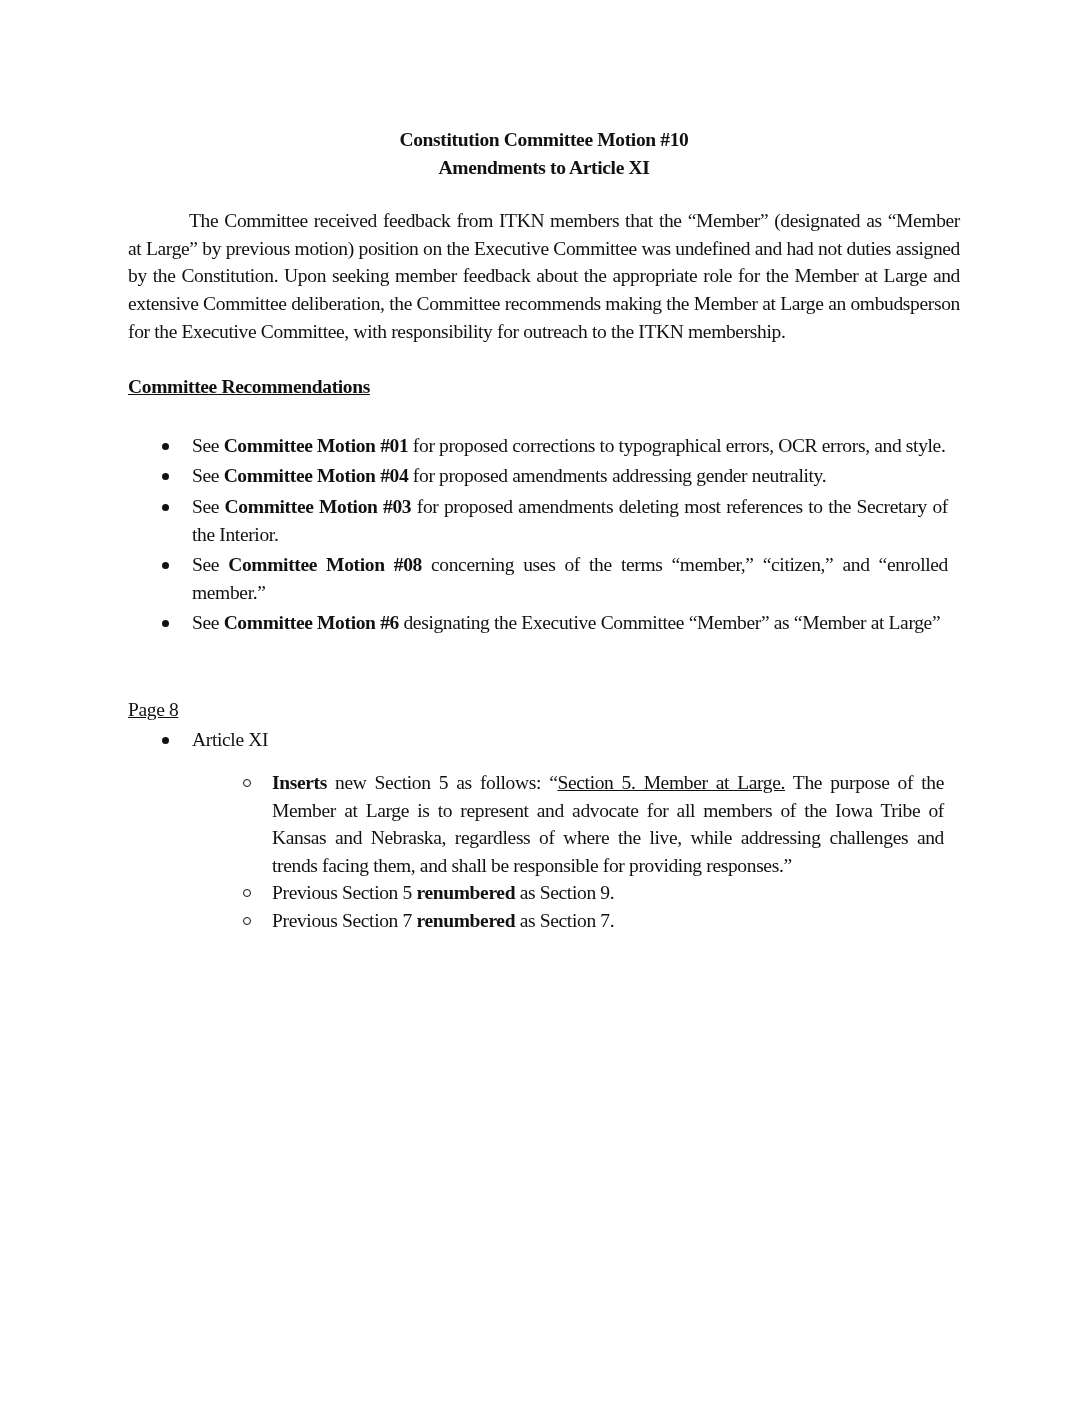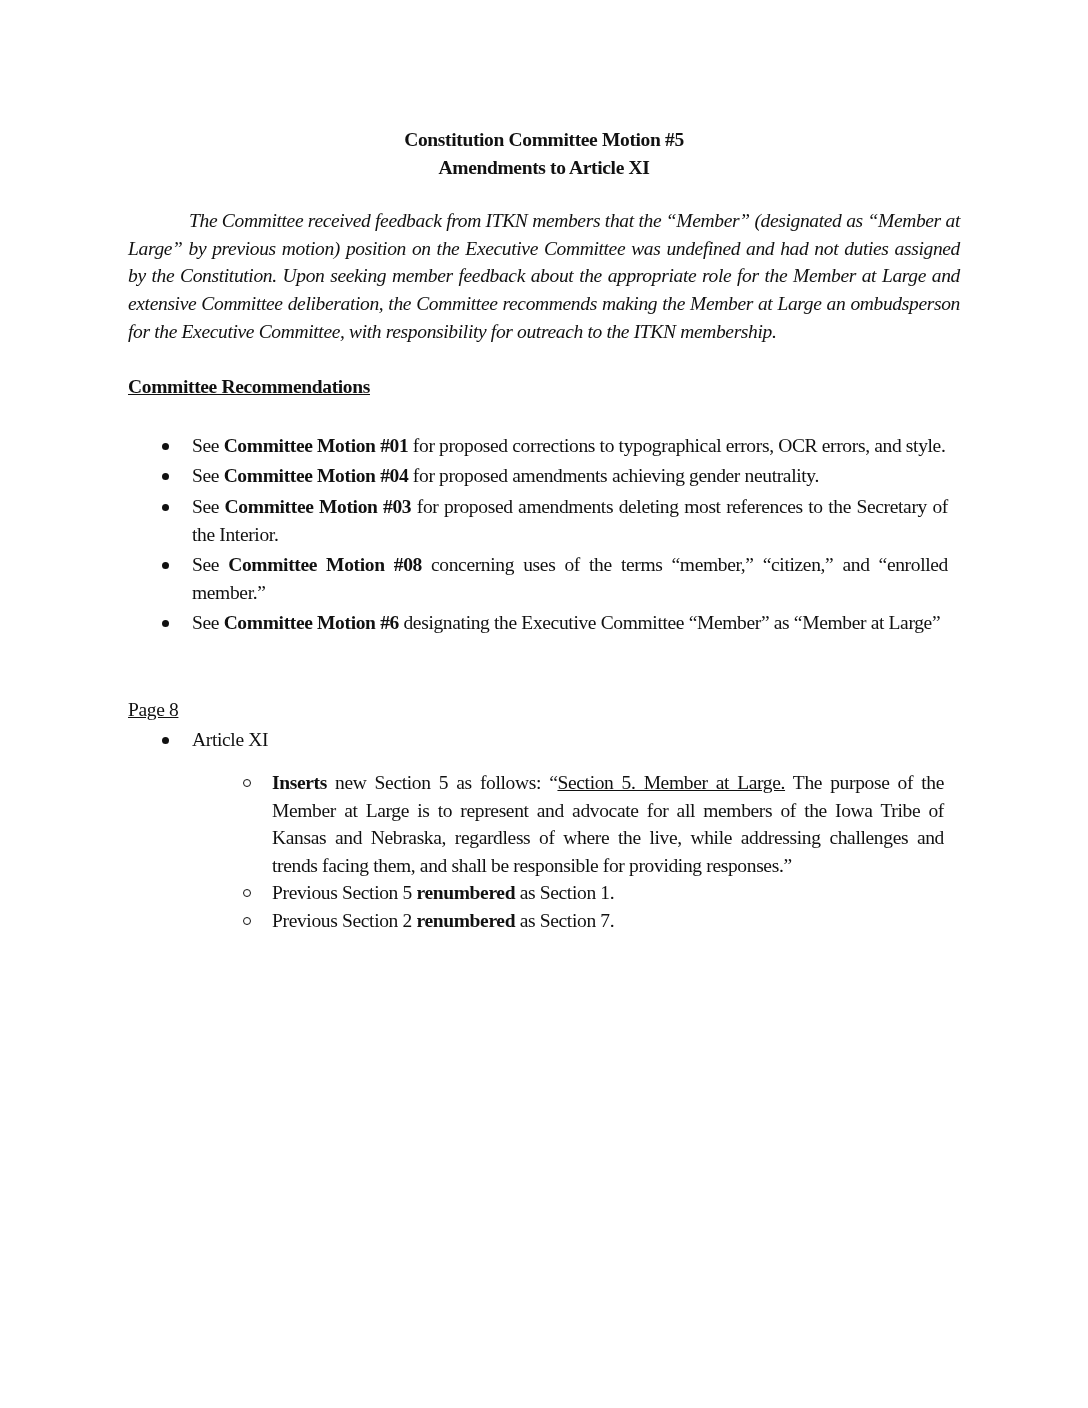--- a/index.html
+++ b/index.html
@@ -4,21 +4,21 @@
   <style>
     html, body { margin: 0; padding: 0; background: #ffffff; }
     body { width: 1088px; height: 1408px; position: relative; overflow: hidden; }
     .page {
       position: absolute; left: 128px; top: 126px; width: 832px;
       font-family: "Liberation Serif", "DejaVu Serif", serif;
       color: #111111; font-size: 19.5px; line-height: 27.6px;
       letter-spacing: -0.35px;
     }
     .title { text-align: center; font-weight: bold; margin: 0; }
-    .intro { text-align: justify; text-indent: 61px; margin: 26px 0 0 0; font-style: italic; }
+    .intro { text-align: justify; text-indent: 61px; margin: 26px 0 0 0; }
     .rec-heading { font-weight: bold; text-decoration: underline; margin: 28px 0 0 0; }
     ul.recs { list-style: none; margin: 31px 12px 0 0; padding: 0; }
     ul.recs li { position: relative; padding-left: 64px; text-align: justify; margin-bottom: 3px; }
     ul.recs li .bullet, ul.changes > li > .bullet {
       position: absolute; left: 34px; top: 11px; width: 7px; height: 7px; background: #111; border-radius: 50%;
     }
     .page-label { text-decoration: underline; margin: 59px 0 0 0; }
     ul.changes { list-style: none; margin: 2px 0 0 0; padding: 0; }
     ul.changes > li { position: relative; padding-left: 64px; }
     ul.sub { list-style: none; margin: 16px; padding: 0; }
@@ -28,42 +28,42 @@
       border: 1.3px solid #111; border-radius: 50%;
     }
     b { font-weight: bold; }
     .u { text-decoration: underline; }
   </style>
 </head>
 <body>
 
 <div class="page">
   <p class="title">
-    <span>Constitution Committee Motion #5</span><br>
+    <span>Constitution Committee Motion #10</span><br>
     <span>Amendments to Article XI</span>
   </p>
 
   <p class="intro">The Committee received feedback from ITKN members that the “Member” (designated as “Member at Large” by previous motion) position on the Executive Committee was undefined and had not duties assigned by the Constitution.  Upon seeking member feedback about the appropriate role for the Member at Large and extensive Committee deliberation, the Committee recommends making the Member at Large an ombudsperson for the Executive Committee, with responsibility for outreach to the ITKN membership.</p>
 
   <p class="rec-heading">Committee Recommendations</p>
 
   <ul class="recs">
     <li><span class="bullet"></span><span>See </span><b>Committee Motion #01</b><span> for proposed corrections to typographical errors, OCR errors, and style.</span></li>
-    <li><span class="bullet"></span><span>See </span><b>Committee Motion #04</b><span> for proposed amendments achieving gender neutrality.</span></li>
+    <li><span class="bullet"></span><span>See </span><b>Committee Motion #04</b><span> for proposed amendments addressing gender neutrality.</span></li>
     <li><span class="bullet"></span><span>See </span><b>Committee Motion #03</b><span> for proposed amendments deleting most references to the Secretary of the Interior.</span></li>
     <li><span class="bullet"></span><span>See </span><b>Committee Motion #08</b><span> concerning uses of the terms “member,” “citizen,” and “enrolled member.”</span></li>
     <li><span class="bullet"></span><span>See </span><b>Committee Motion #6</b><span> designating the Executive Committee “Member” as “Member at Large”</span></li>
   </ul>
 
   <p class="page-label">Page 8</p>
 
   <ul class="changes">
     <li>
       <span class="bullet"></span>
       <span>Article XI</span>
       <ul class="sub">
         <li><span class="ring"></span><b>Inserts</b><span> new Section 5 as follows: “</span><span class="u">Section 5. Member at Large.</span><span> The purpose of the Member at Large is to represent and advocate for all members of the Iowa Tribe of Kansas and Nebraska, regardless of where the live, while addressing challenges and trends facing them, and shall be responsible for providing responses.”</span></li>
-        <li><span class="ring"></span><span>Previous Section 5 </span><b>renumbered</b><span> as Section 1.</span></li>
-        <li><span class="ring"></span><span>Previous Section 2 </span><b>renumbered</b><span> as Section 7.</span></li>
+        <li><span class="ring"></span><span>Previous Section 5 </span><b>renumbered</b><span> as Section 9.</span></li>
+        <li><span class="ring"></span><span>Previous Section 7 </span><b>renumbered</b><span> as Section 7.</span></li>
       </ul>
     </li>
   </ul>
 </div>
 
 </body></html>

